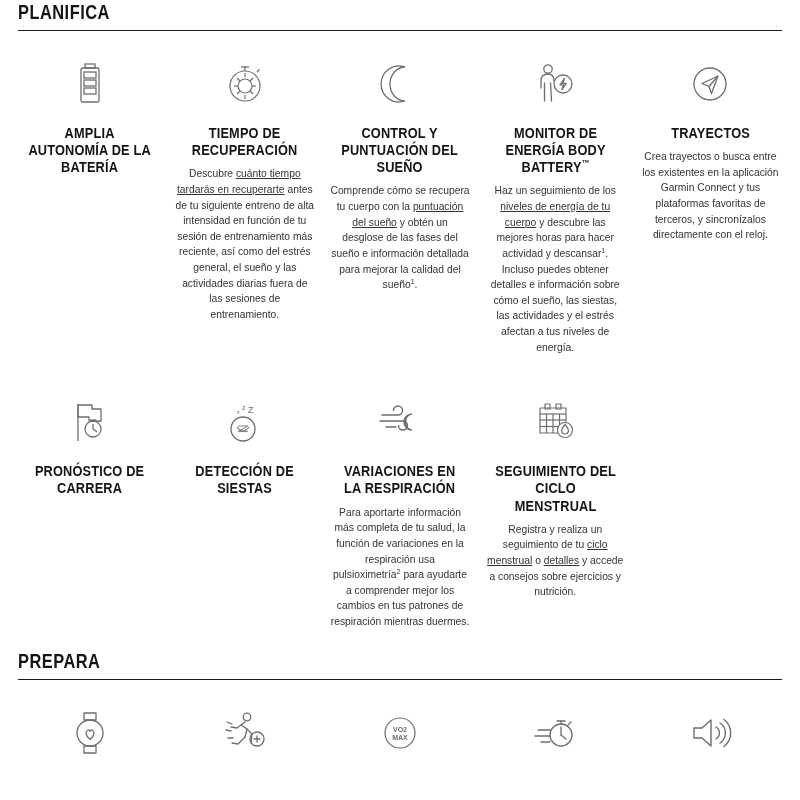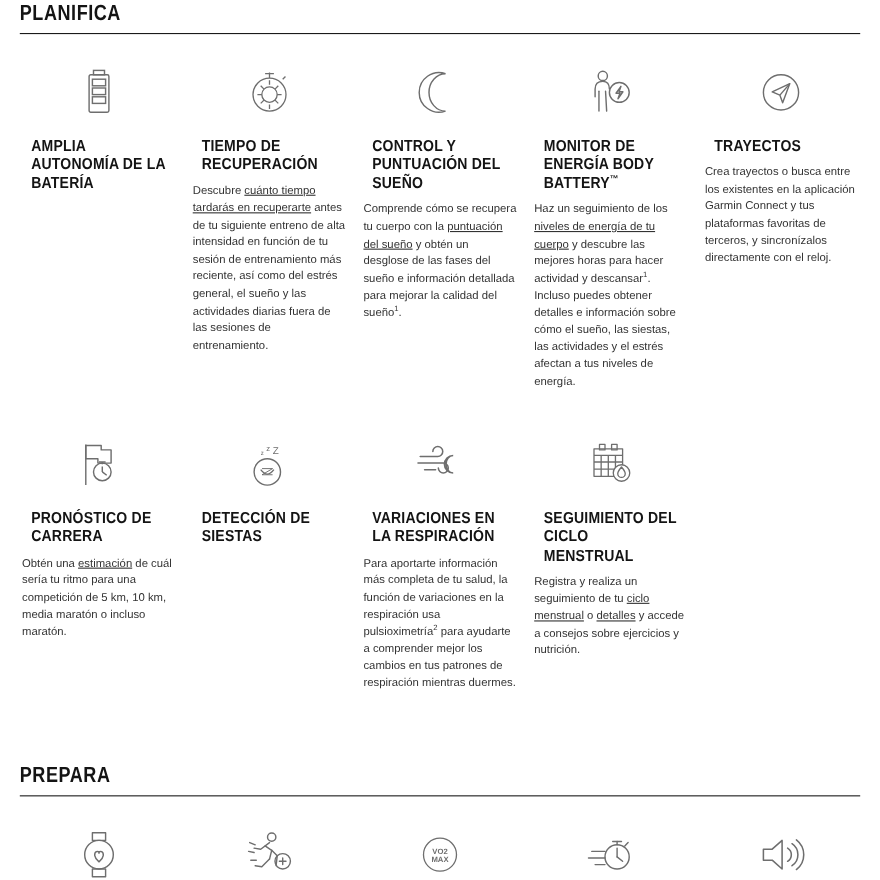--- a/index.html
+++ b/index.html
@@ -32,21 +32,21 @@
   .grid {
     display: flex;
     flex-wrap: nowrap;
     align-items: flex-start;
     padding: 0 12px;
   }
   .card {
     flex: 1 1 0;
     min-width: 0;
     padding: 0 8px;
-    text-align: left;
+    text-align: center;
   }
   .icon-wrap {
     height: 66px;
     display: flex;
     align-items: center;
     justify-content: center;
     margin-top: 12px;
   }
   .icon-wrap svg { display: block; }
 
@@ -66,21 +66,21 @@
     color: #333333;
   }
   .card-body u { text-decoration: underline; text-underline-offset: 1px; }
   .card-body sup { font-size: 7px; vertical-align: super; line-height: 0; }
   .tm { font-size: 9px; vertical-align: super; line-height: 0; }
 
   
   #planifica-head { margin-top: 1px; }
   #planifica-row-1 { margin-top: 8px; }
   #planifica-row-2 { margin-top: 22px; }
-  #prepara-head { margin-top: 64px; }
+  #prepara-head { margin-top: 20px; }
   #prepara-row-1 { margin-top: 8px; }
 
   
   .row-5 .card { flex-basis: 20%; }
   .row-4of5 { padding-left: 12px; padding-right: 12px; }
   .row-4of5 .card { flex-basis: 20%; }
   .row-4of5 .spacer { flex-basis: 20%; flex-grow: 1; }
 </style>
 </head>
 <body>
@@ -175,21 +175,20 @@
           <line x1="10" y1="5" x2="10" y2="42"></line>
           <path d="M10 6 L24 6 L24 10 L33 10 L33 22 L21 22 L21 18 L10 18 Z"></path>
           <circle cx="25" cy="30" r="8"></circle>
           <line x1="25" y1="30" x2="25" y2="25"></line>
           <line x1="25" y1="30" x2="29" y2="33"></line>
           <line x1="22" y1="21" x2="28" y2="21"></line>
           <line x1="25" y1="21" x2="25" y2="23"></line>
         </svg>
       </div>
       <div class="card-title">PRONÓSTICO DE CARRERA</div>
-      <div class="card-body">Obtén una <u>estimación</u> de cuál sería tu ritmo para una competición de 5 km, 10 km, media maratón o incluso maratón.</div>
     </div>
 
     <div class="card">
       <div class="icon-wrap">
         <svg width="44" height="46" viewBox="0 0 44 46" fill="none" stroke="#6e6e6e" stroke-width="1.3" stroke-linejoin="round">
           <circle cx="20" cy="30" r="12"></circle>
           <path d="M14 27 L26 27 L14 34 L26 34" stroke-width="1.1" fill="none" transform="translate(0,-1) scale(0.8) translate(5,8)"></path>
           <path d="M14 28 Q20 36 26 28" stroke-width="1.2"></path>
           <text x="25" y="14" font-family="Liberation Sans, sans-serif" font-size="9" fill="#6e6e6e" stroke="none">Z</text>
           <text x="19" y="11" font-family="Liberation Sans, sans-serif" font-size="7" fill="#6e6e6e" stroke="none">z</text>

